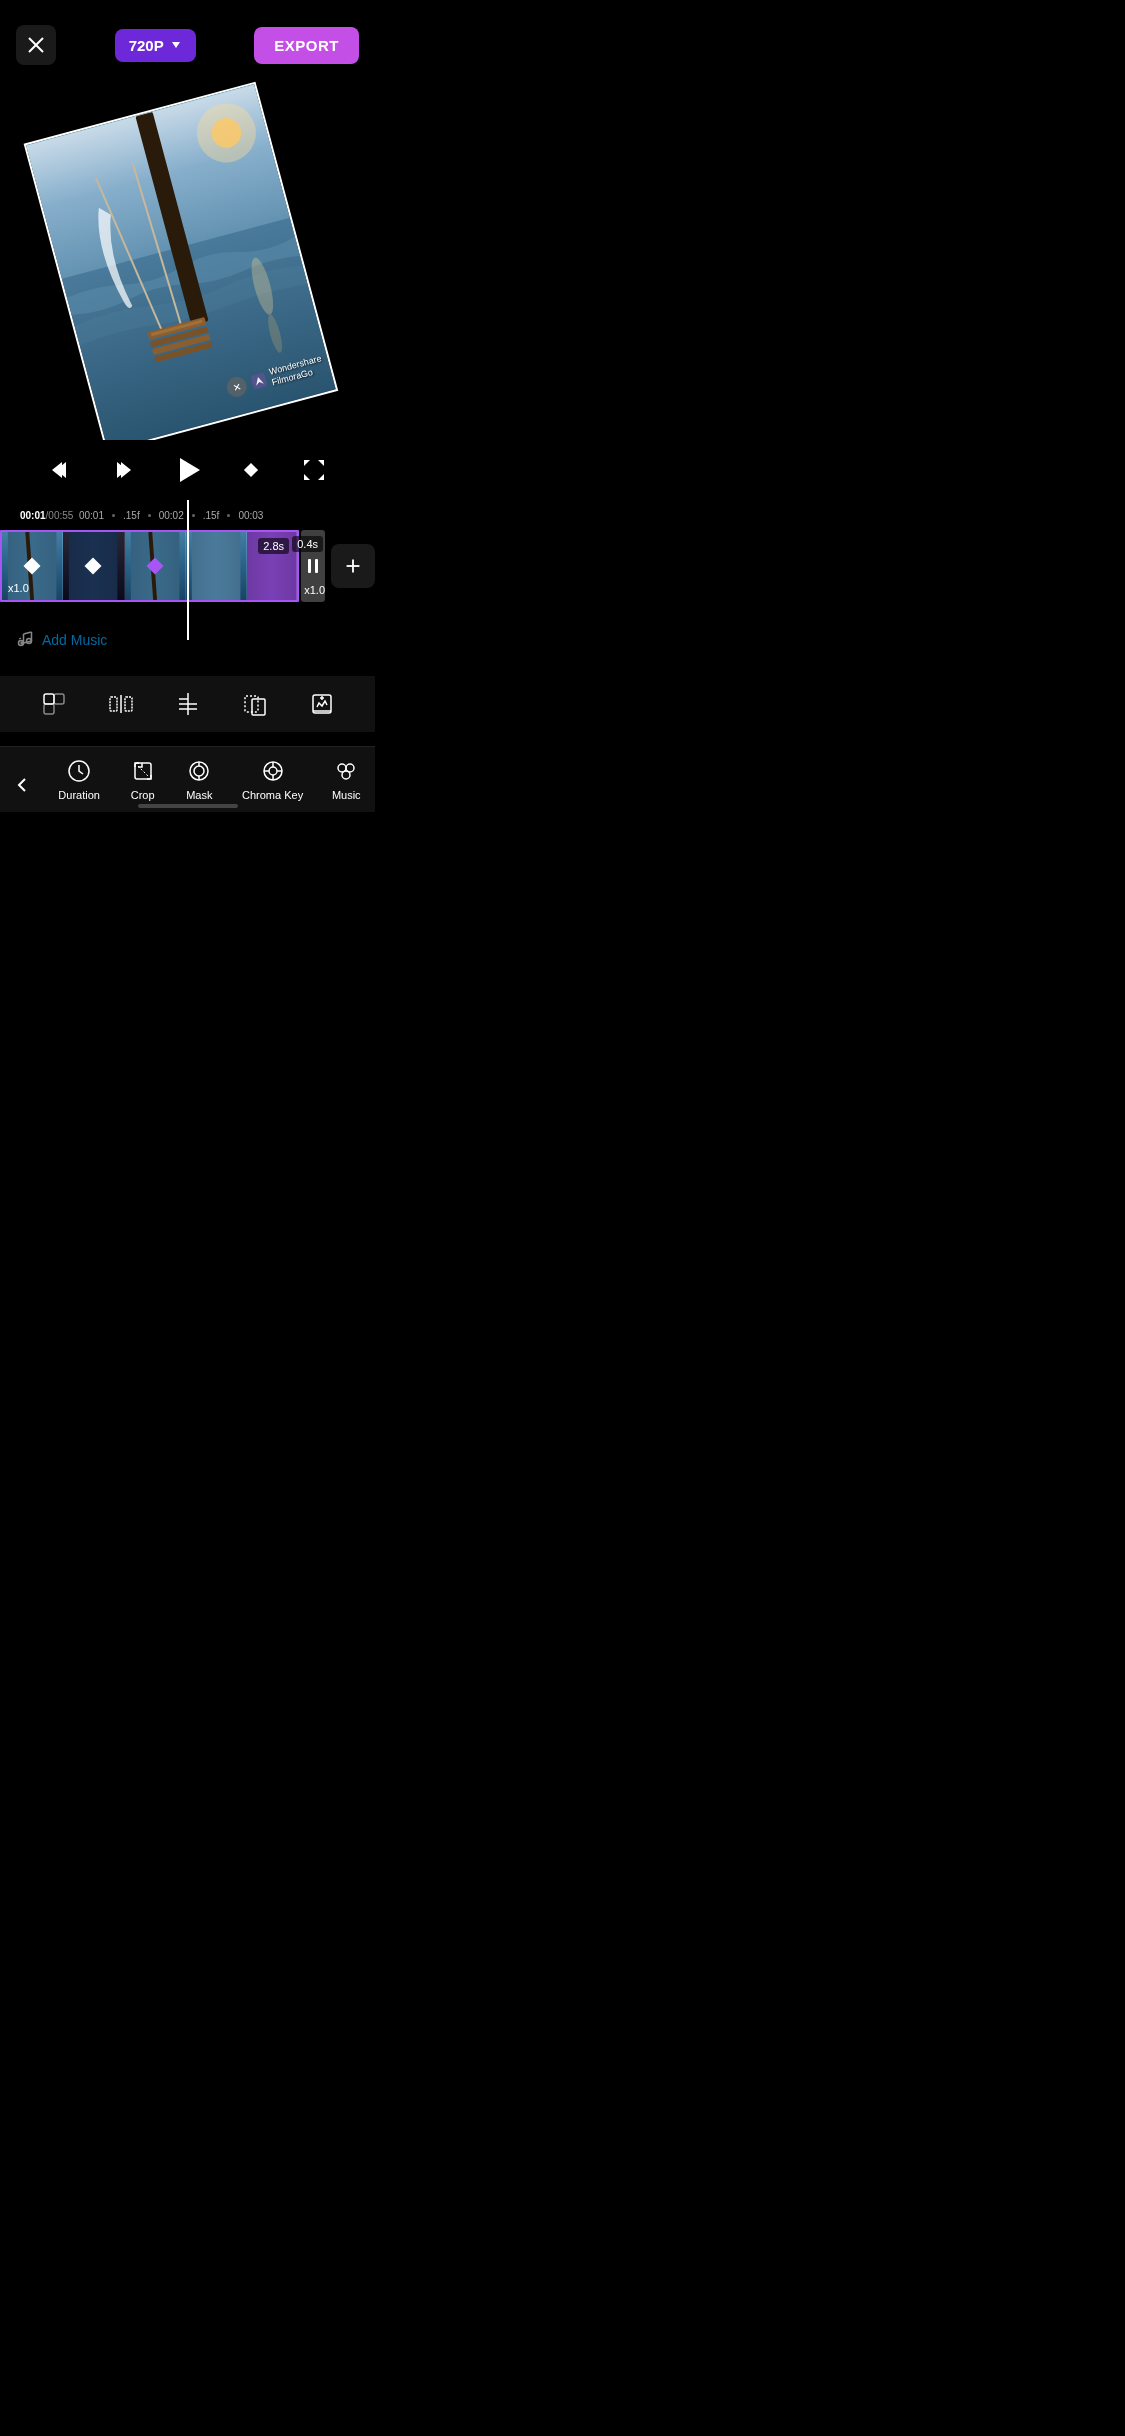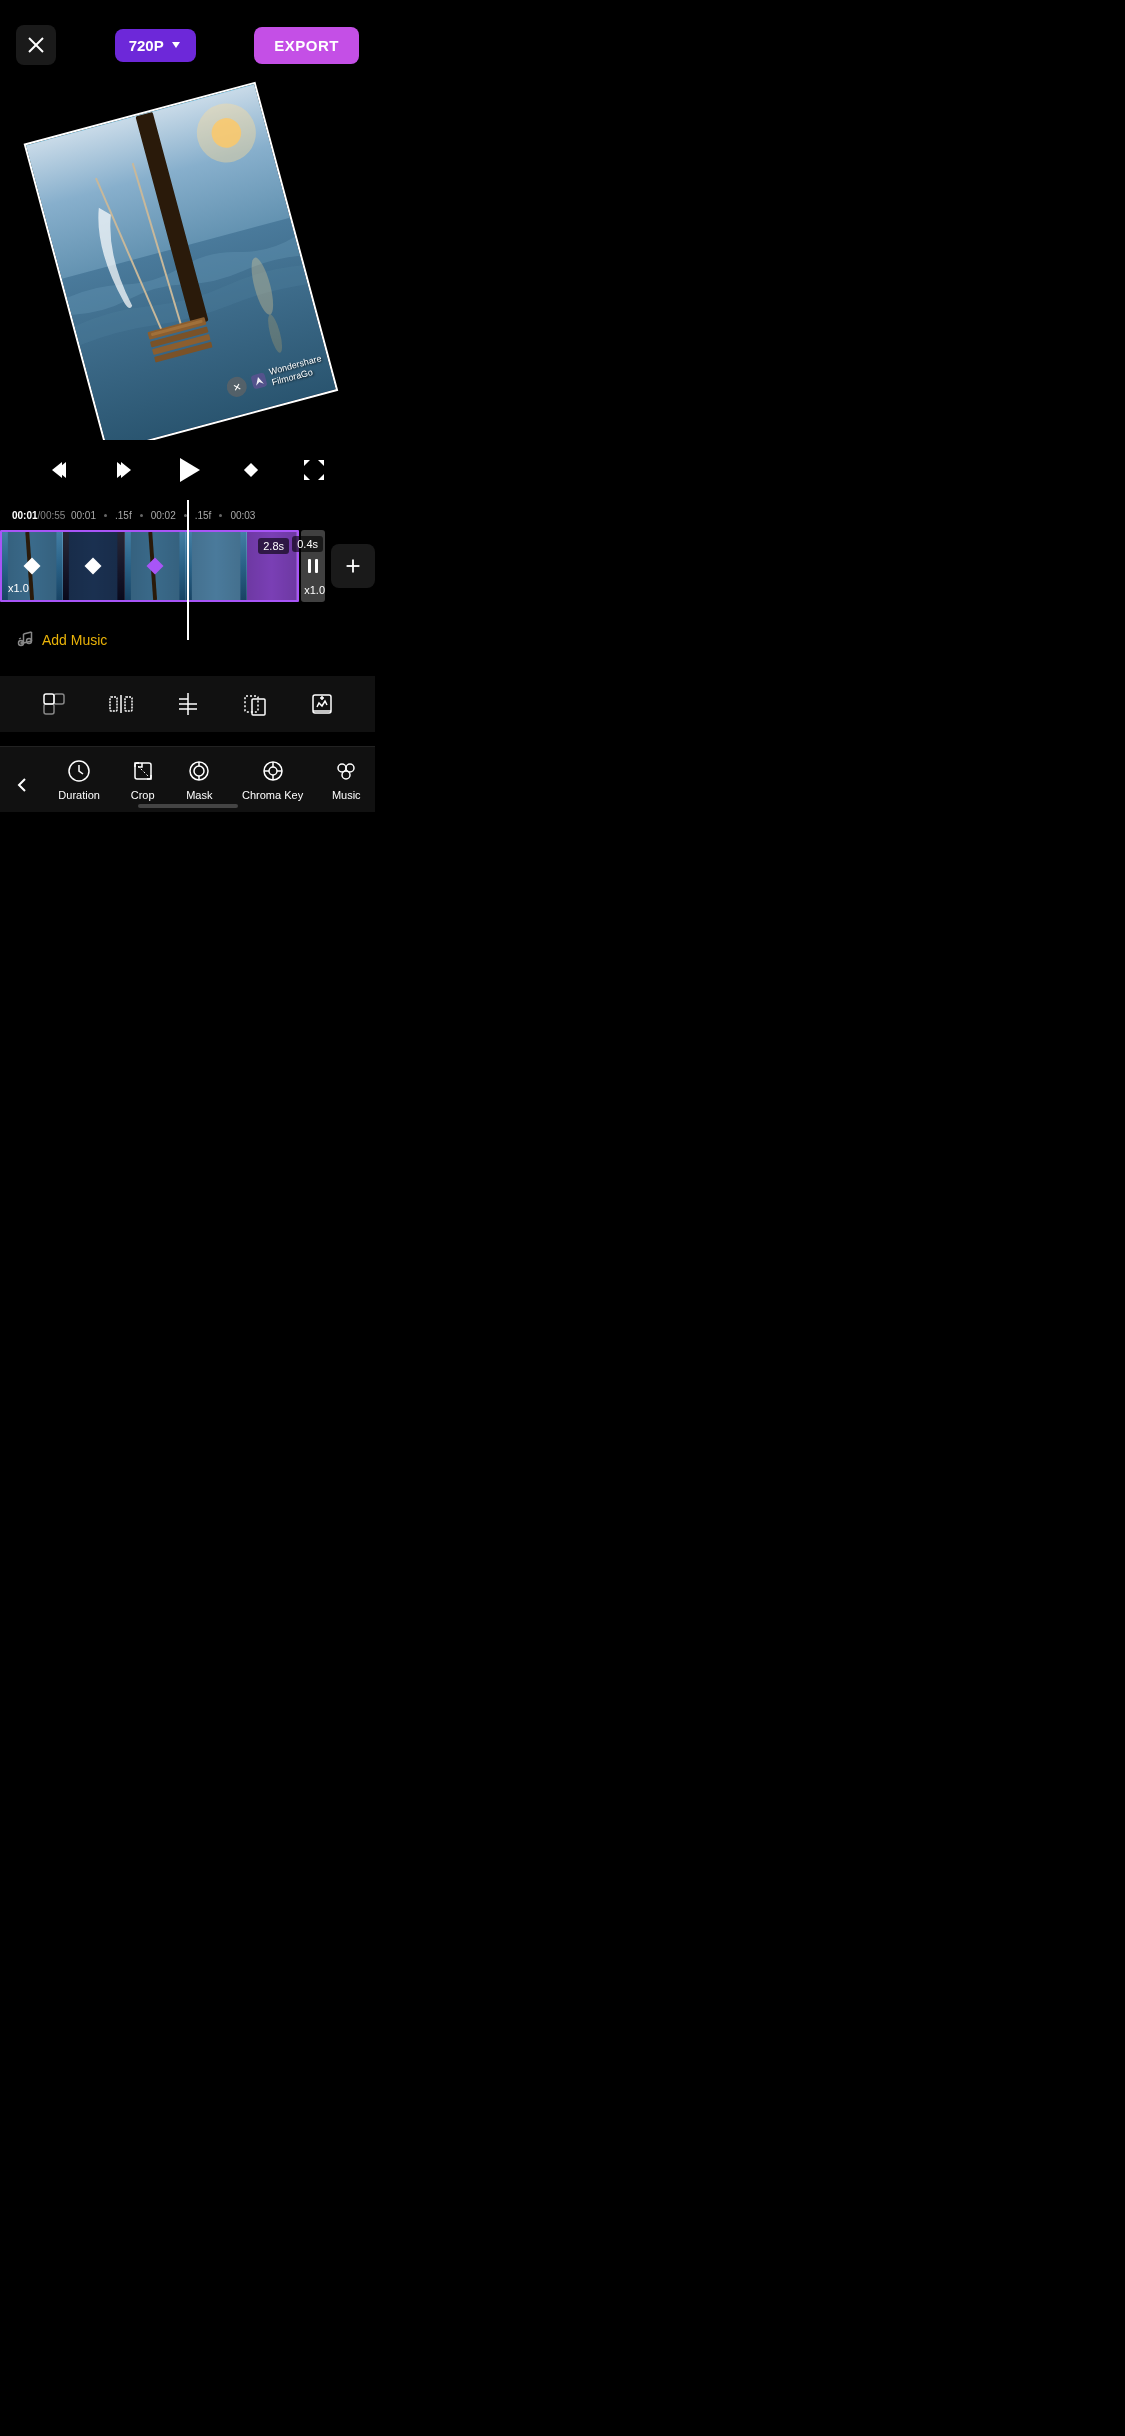--- a/index.html
+++ b/index.html
@@ -188,21 +188,21 @@
 
     
     .timeline-ruler {
       position: absolute;
       top: 500px;
       left: 0;
       right: 0;
       height: 30px;
       display: flex;
       align-items: center;
-      padding: 0 12px;
+      padding: 0 20px;
       overflow: hidden;
     }
 
     .timeline-ruler-inner {
       display: flex;
       align-items: center;
       gap: 0;
       font-size: 10px;
       color: #aaa;
       white-space: nowrap;
@@ -370,21 +370,21 @@
 
     .music-icon svg {
       width: 18px;
       height: 18px;
       stroke: #888;
       fill: none;
       stroke-width: 1.5;
     }
 
     .add-music-text {
-      color: #eab308;
+      color: #0369a1;
       font-size: 14px;
     }
 
     
     .edit-toolbar {
       position: absolute;
       bottom: 80px;
       left: 0;
       right: 0;
       height: 56px;

